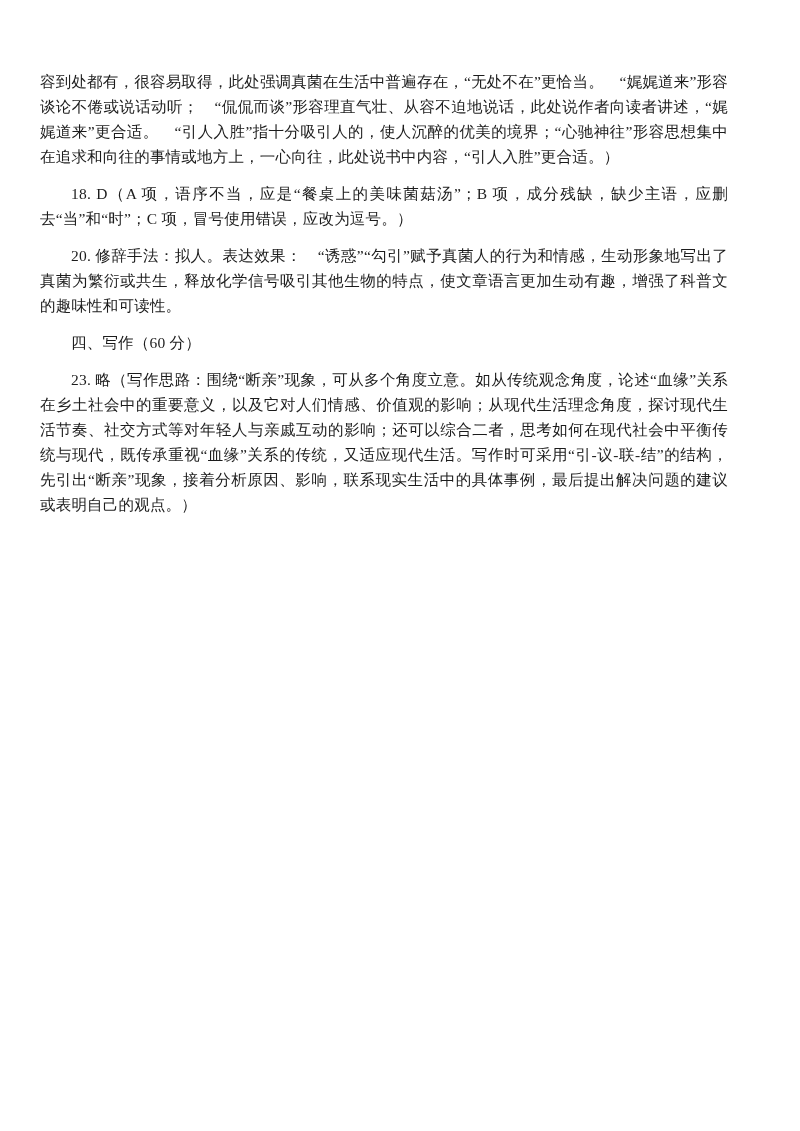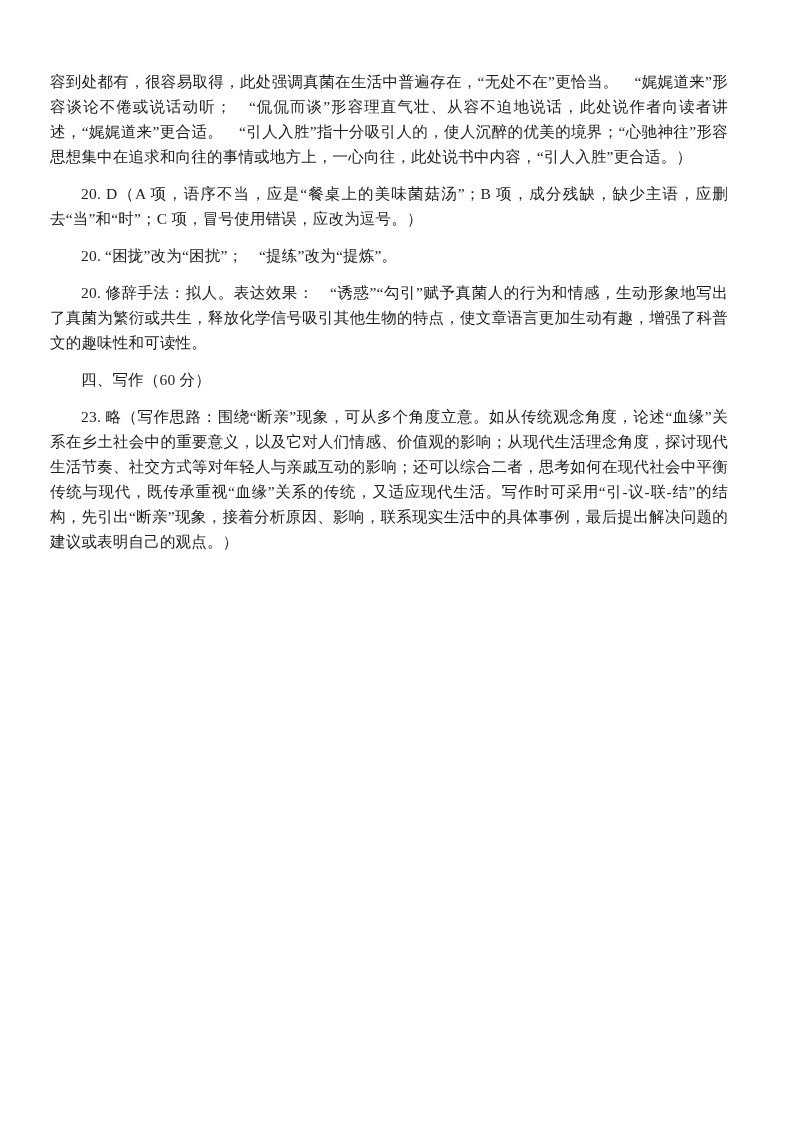--- a/index.html
+++ b/index.html
@@ -8,21 +8,21 @@
     background: #ffffff;
   }
   .page {
     position: relative;
     width: 800px;
     height: 1131px;
     margin: 0 auto;
     background: #ffffff;
     overflow: hidden;
     box-sizing: border-box;
-    padding: 69px 72px 40px 50px;
+    padding: 69px 72px 40px 40px;
     font-family: "Liberation Serif", "DejaVu Serif", serif;
     color: #1c1c1c;
   }
   .doc p {
     margin: 0 0 12px 0;
     font-size: 15.5px;
     line-height: 25px;
     text-align: justify;
     letter-spacing: 0.2px;
     word-break: break-all;
@@ -30,19 +30,18 @@
   .doc p.indent {
     text-indent: 2em;
   }
 </style>
 </head>
 <body>
 
 <div class="page">
   <div class="doc">
     <p>容到处都有，很容易取得，此处强调真菌在生活中普遍存在，“无处不在”更恰当。　“娓娓道来”形容谈论不倦或说话动听；　“侃侃而谈”形容理直气壮、从容不迫地说话，此处说作者向读者讲述，“娓娓道来”更合适。　“引人入胜”指十分吸引人的，使人沉醉的优美的境界；“心驰神往”形容思想集中在追求和向往的事情或地方上，一心向往，此处说书中内容，“引人入胜”更合适。）</p>
-    <p class="indent">20. D（A 项，语序不当，应是“餐桌上的美味菌菇汤”；B 项，成分残缺，缺少主语，应删去“当”和“时”；C 项，冒号使用错误，应改为逗号。）</p>
-    <p class="indent">20. “困拢”改为“困扰”；　“提练”改为“提炼”。</p>
+    <p class="indent">18. D（A 项，语序不当，应是“餐桌上的美味菌菇汤”；B 项，成分残缺，缺少主语，应删去“当”和“时”；C 项，冒号使用错误，应改为逗号。）</p>
     <p class="indent">20. 修辞手法：拟人。表达效果：　“诱惑”“勾引”赋予真菌人的行为和情感，生动形象地写出了真菌为繁衍或共生，释放化学信号吸引其他生物的特点，使文章语言更加生动有趣，增强了科普文的趣味性和可读性。</p>
     <p class="indent">四、写作（60 分）</p>
     <p class="indent">23. 略（写作思路：围绕“断亲”现象，可从多个角度立意。如从传统观念角度，论述“血缘”关系在乡土社会中的重要意义，以及它对人们情感、价值观的影响；从现代生活理念角度，探讨现代生活节奏、社交方式等对年轻人与亲戚互动的影响；还可以综合二者，思考如何在现代社会中平衡传统与现代，既传承重视“血缘”关系的传统，又适应现代生活。写作时可采用“引-议-联-结”的结构，先引出“断亲”现象，接着分析原因、影响，联系现实生活中的具体事例，最后提出解决问题的建议或表明自己的观点。）</p>
   </div>
 </div>
 
 </body></html>

